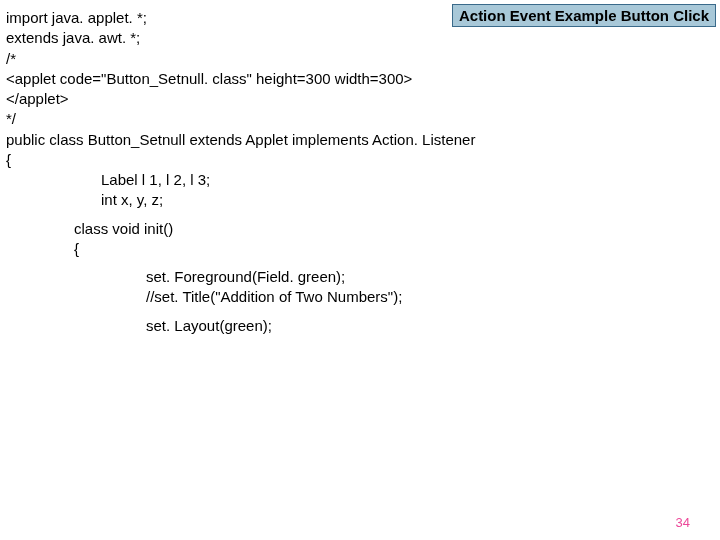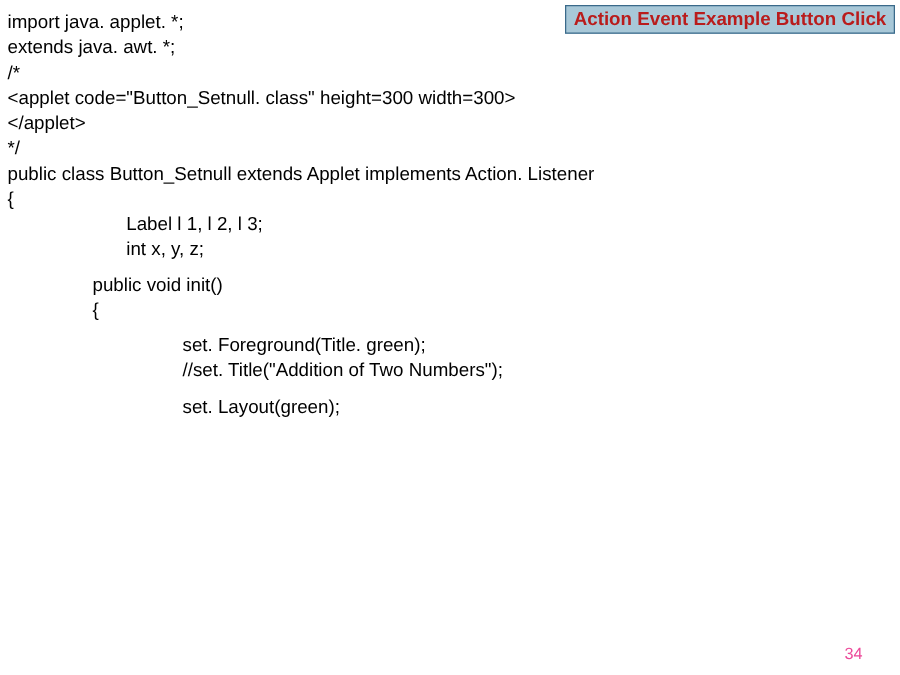--- a/index.html
+++ b/index.html
@@ -14,21 +14,21 @@
     }
     .title-box {
       position: absolute;
       top: 4px;
       right: 4px;
       background: #a8c8d8;
       border: 1px solid #3a6a8a;
       padding: 2px 6px;
       font-weight: bold;
       font-size: 15px;
-      color: #b91c1c;
+      color: #000000;
     }
     .code-block {
       position: absolute;
       top: 8px;
       left: 6px;
       font-size: 15px;
       color: black;
       line-height: 1.35;
     }
     .code-block .line {
@@ -67,22 +67,22 @@
   <div class="line bold">extends java. awt. *;</div>
   <div class="line bold">/*</div>
   <div class="line bold">&lt;applet code="Button_Setnull. class" height=300 width=300&gt;</div>
   <div class="line bold">&lt;/applet&gt;</div>
   <div class="line bold">*/</div>
   <div class="line bold">public class Button_Setnull extends Applet implements Action. Listener</div>
   <div class="line bold">{</div>
   <div class="line bold indent1">Label l 1, l 2, l 3;</div>
   <div class="line bold indent1">int x, y, z;</div>
   <div class="spacer"></div>
-  <div class="line bold indent2">public void init()</div>
+  <div class="line bold indent2">class void init()</div>
   <div class="line bold indent2">{</div>
   <div class="spacer"></div>
-  <div class="line bold indent3">set. Foreground(Title. green);</div>
+  <div class="line bold indent3">set. Foreground(Field. green);</div>
   <div class="line bold indent3">//set. Title("Addition of Two Numbers");</div>
   <div class="spacer"></div>
   <div class="line bold indent3">set. Layout(green);</div>
 </div>
 
 <div class="page-number">34</div>
 
 </body></html>

